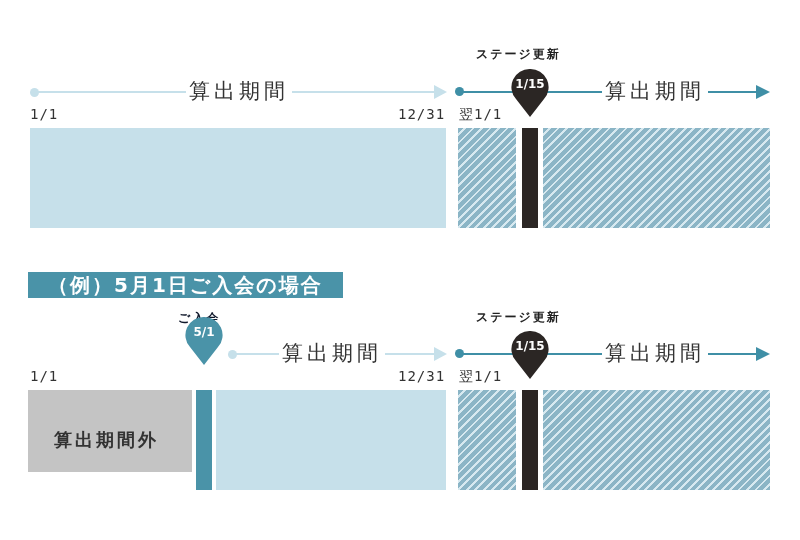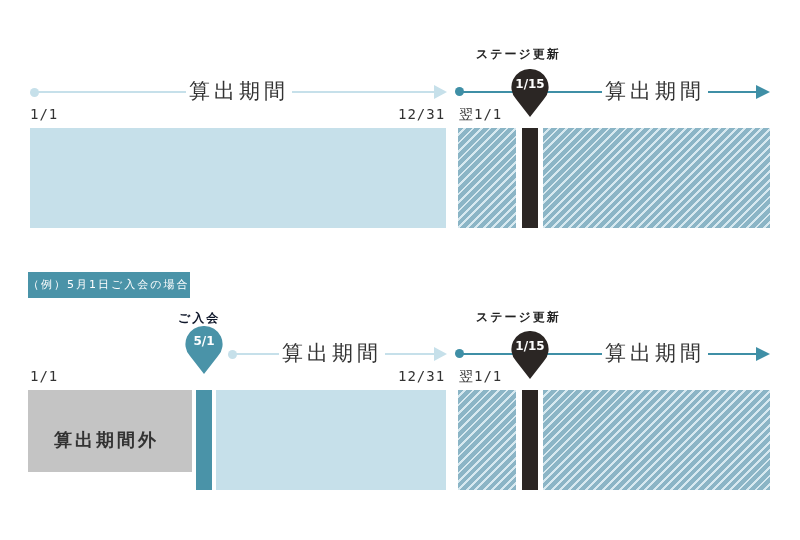--- a/index.html
+++ b/index.html
@@ -9,21 +9,21 @@
   .teal{background:#3f8fa6;}
   .dot{position:absolute;width:9px;height:9px;border-radius:50%;}
   .period{position:absolute;font-size:21px;letter-spacing:4px;color:#333;background:#fff;padding:0 3px;line-height:24px;}
   .date{position:absolute;font-family:"DejaVu Sans Mono","Liberation Mono",monospace;font-size:14px;color:#333;letter-spacing:1px;text-align:center;}
   .bar{position:absolute;}
   .hatch{background:repeating-linear-gradient(135deg,#8bb5c6 0px,#8bb5c6 4px,#d7e9f0 4px,#d7e9f0 6px);}
   .pin{position:absolute;width:38px;height:50px;}
   .pin-label{position:absolute;left:0;top:9px;width:38px;text-align:center;font-weight:bold;font-size:12px;color:#fff;}
   .heading{position:absolute;font-size:12px;font-weight:bold;letter-spacing:2px;color:#222;}
   .arrowhead{position:absolute;width:0;height:0;border-top:7px solid transparent;border-bottom:7px solid transparent;}
-  .tag{position:absolute;background:#4a93a8;color:#fff;font-size:11px;letter-spacing:2px;line-height:26px;padding:0 0;}
+  .tag{position:absolute;background:#4a93a8;color:#fff;font-size:20px;letter-spacing:2px;line-height:26px;padding:0 20px;font-weight:bold;}
   .outside-text{position:absolute;font-size:18px;font-weight:bold;letter-spacing:3px;color:#333;}
 </style>
 </head>
 <body>
 
 <div>
 
   <div class="dot light" style="left:30px;top:88px;background:#c6e0ea;"></div>
   <div class="line light" style="left:34px;top:91px;width:400px;"></div>
   <div class="arrowhead" style="left:434px;top:85px;border-left:13px solid #c6e0ea;"></div>
@@ -49,21 +49,21 @@
   <div class="bar" style="left:30px;top:128px;width:416px;height:100px;background:#c6e0ea;"></div>
   <div class="bar hatch" style="left:458px;top:128px;width:58px;height:100px;"></div>
   <div class="bar" style="left:522px;top:128px;width:16px;height:100px;background:#2b2624;"></div>
   <div class="bar hatch" style="left:543px;top:128px;width:227px;height:100px;"></div>
 </div>
 
 <div>
   <div class="tag" style="left:28px;top:272px;">（例）5月1日ご入会の場合</div>
 
   <div class="heading" style="left:178px;top:310px;color:#0f172a;">ご入会</div>
-  <div class="pin" style="left:185px;top:325px;text-decoration:underline;">
+  <div class="pin" style="left:185px;top:316px;text-decoration:underline;">
     <svg width="38" height="50" viewBox="0 0 38 50">
       <path d="M19 1 A18 18 0 0 1 33 31 L19 49 L5 31 A18 18 0 0 1 19 1 Z" fill="#4a93a8"></path>
     </svg>
     <div class="pin-label">5/1</div>
   </div>
 
   <div class="dot" style="left:228px;top:350px;background:#c6e0ea;"></div>
   <div class="line light" style="left:233px;top:353px;width:201px;"></div>
   <div class="arrowhead" style="left:434px;top:347px;border-left:13px solid #c6e0ea;"></div>
   <div class="period" style="left:279px;top:341px;">算出期間</div>

